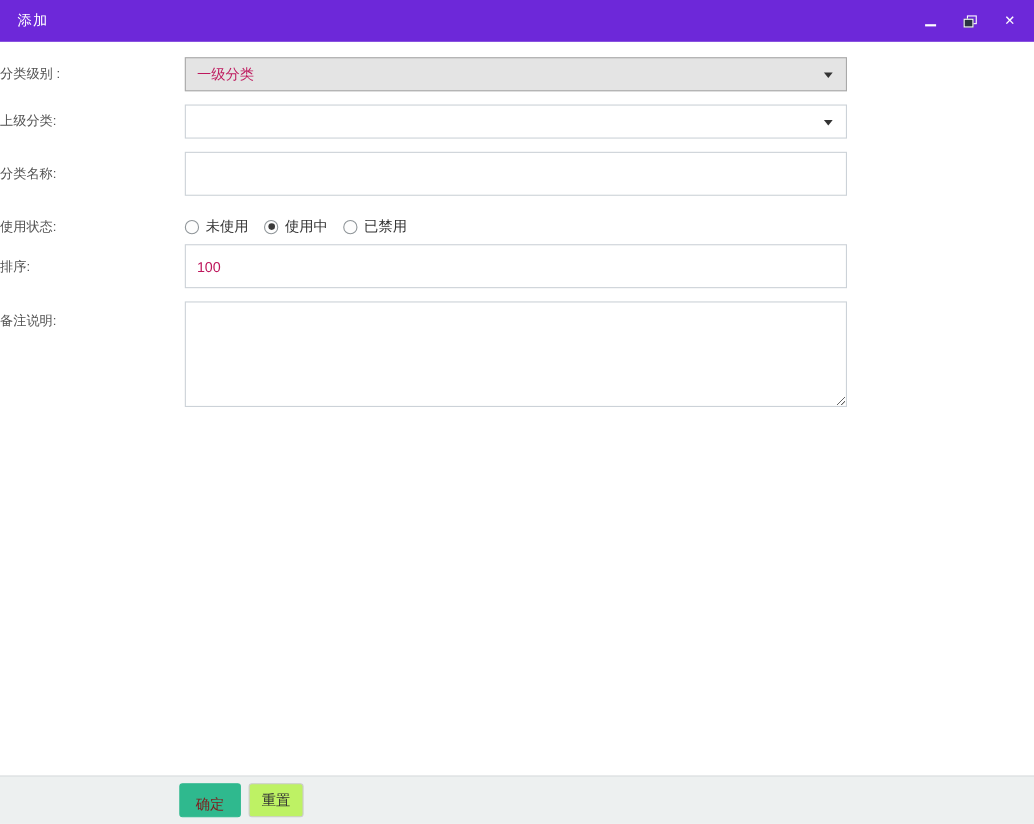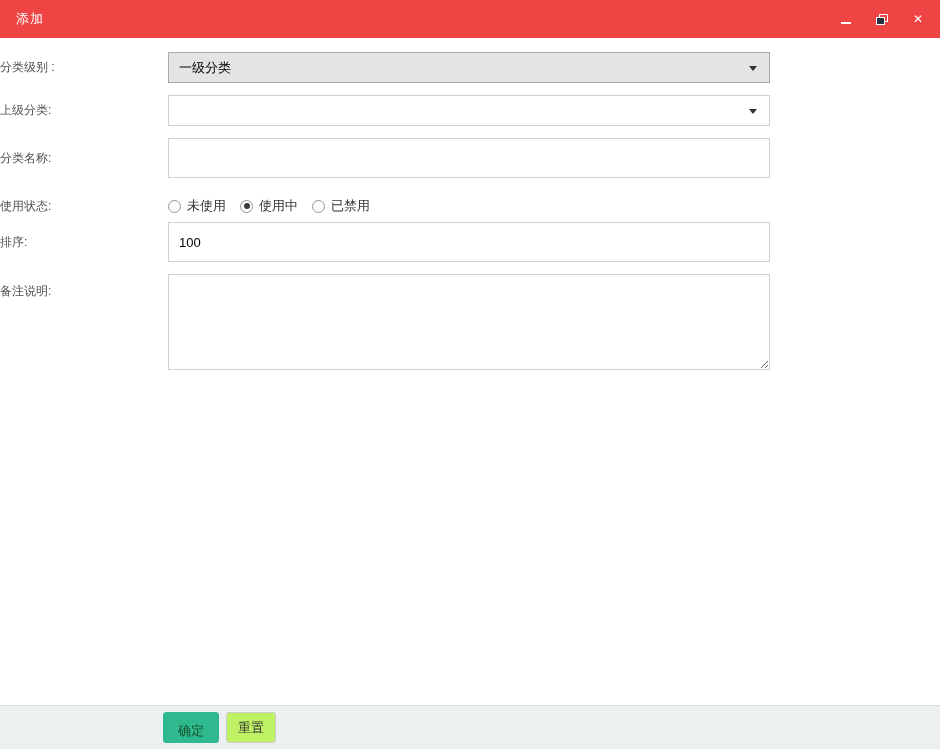--- a/index.html
+++ b/index.html
@@ -6,21 +6,21 @@
   html,body { width:940px; height:749px; }
   body {
     font-family:"Liberation Sans", sans-serif;
     background:#ffffff;
     position:relative;
     overflow:hidden;
   }
   
   .titlebar {
     height:38px;
-    background:#ef4444;
+    background:#6d28d9;
     display:flex;
     align-items:center;
     padding:0 14px 0 16px;
     color:#ffffff;
   }
   .title { font-size:13px; letter-spacing:1px; }
   .win-controls {
     margin-left:auto;
     display:flex;
     align-items:center;
@@ -62,21 +62,21 @@
   }
   .row-textarea .lbl { padding-top:9px; }
   .ctl { margin-left:20px; width:602px; }
 
   .txt, .select, .textarea {
     width:602px;
     border:1px solid #ccd2d8;
     background:#ffffff;
     font-family:"Liberation Sans", sans-serif;
     font-size:13px;
-    color:#000000;
+    color:#be185d;
   }
   .txt { height:40px; padding:0 10px; outline:none; }
   .textarea { height:96px; padding:6px 10px; resize:both; outline:none; }
 
   .select {
     height:31px;
     position:relative;
     display:flex;
     align-items:center;
     padding:0 30px 0 10px;
@@ -130,21 +130,21 @@
   .btn {
     height:31px;
     font-family:"Liberation Sans", sans-serif;
     font-size:13px;
     border-radius:3px;
     cursor:pointer;
   }
   .btn-primary {
     background:#2fb98e;
     border:1px solid #2fb98e;
-    color:#14532d;
+    color:#7f1d1d;
     padding:9px 14px;
   }
   .btn-default {
     background:#bef264;
     border:1px solid #cccccc;
     color:#333333;
     padding:0 11px;
   }
 </style>
 </head>

